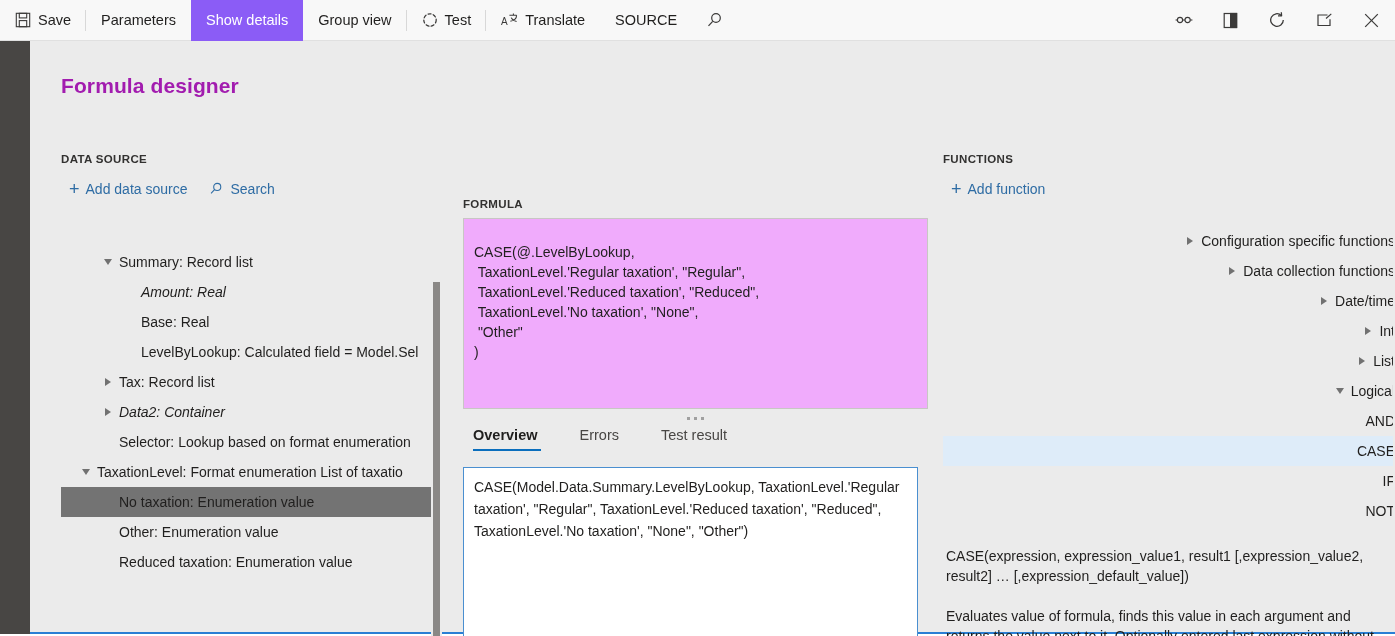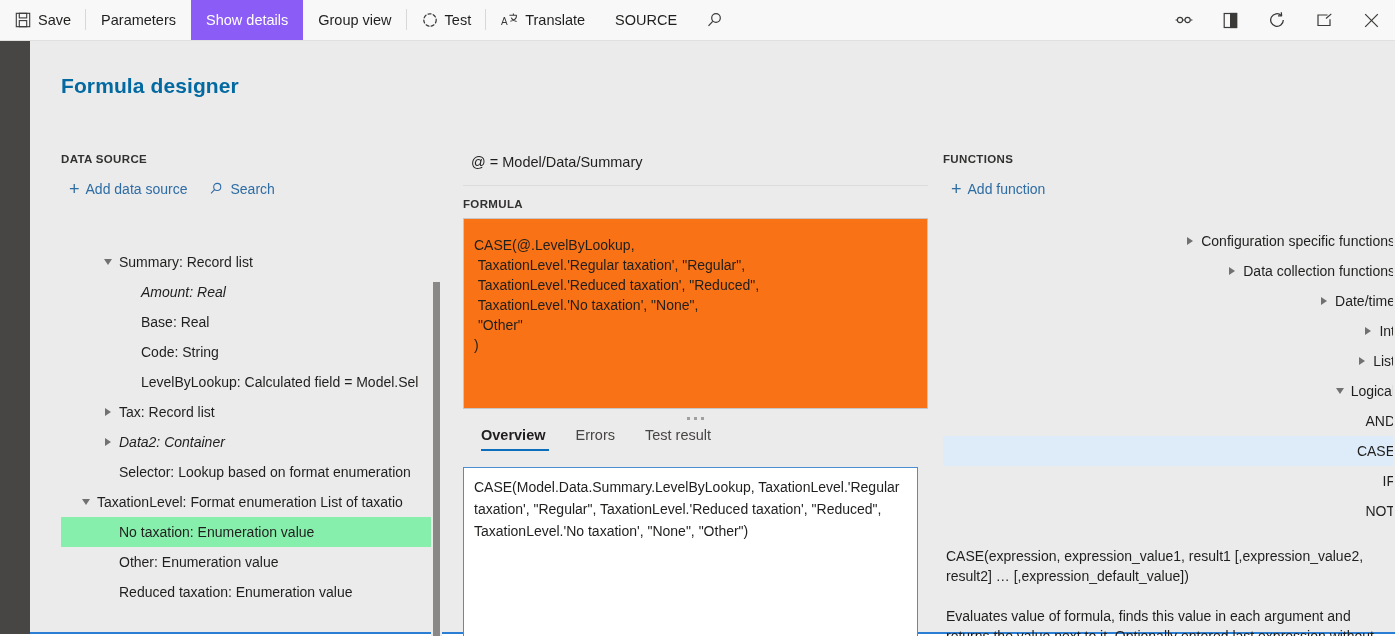--- a/index.html
+++ b/index.html
@@ -50,21 +50,21 @@
   
   .page {
     position: absolute; left: 30px; top: 41px;
     width: 1365px; height: 593px;
     background: #ebebeb;
     border-bottom: 2px solid #2a7fd4;
   }
 
   .page-title {
     position: absolute; left: 31px; top: 33px;
-    font-size: 21px; font-weight: bold; color: #0369a1;
+    font-size: 21px; font-weight: bold; color: #a21caf;
     letter-spacing: .1px;
   }
 
   .section-label {
     font-size: 11.5px; font-weight: bold; color: #323130;
     letter-spacing: .35px;
   }
 
   .cmdlink {
     display: inline-flex; align-items: center; gap: 6px;
@@ -81,21 +81,21 @@
 
   .tree {
     position: absolute; left: 0; top: 99px; width: 380px; height: 400px;
     overflow: hidden;
   }
   .tnode {
     display: flex; align-items: center; height: 30px;
     font-size: 14px; color: #201f1e; white-space: nowrap;
     cursor: default;
   }
-  .tnode.sel { background: #86efac; }
+  .tnode.sel { background: #737373; }
   .tnode .tw { width: 22px; flex: 0 0 22px; display:flex; align-items:center; justify-content:center; }
   .tri {
     width: 0; height: 0; border-style: solid;
   }
   .tri-right { border-width: 4.5px 0 4.5px 6px; border-color: transparent transparent transparent #717171; }
   .tri-down  { border-width: 6px 4.5px 0 4.5px; border-color: #717171 transparent transparent transparent; }
 
   
   .vscroll-track {
     position: absolute; width: 11px; background: #ebebeb;
@@ -109,35 +109,35 @@
   .binding-row {
     position: absolute; left: 0; top: 42px; width: 465px; height: 32px;
     font-size: 14.5px; color: #201f1e;
     border-bottom: 1px solid #dcdcdc;
     padding-left: 8px;
     display: flex; align-items: flex-start;
   }
   .formula-label { position: absolute; left: 0; top: 86px; }
   .formula-box {
     position: absolute; left: 0; top: 106px; width: 465px; height: 191px;
-    background: #f97316; border: 1px solid #c8c6c4;
-    padding: 16px 10px;
+    background: #f0abfc; border: 1px solid #c8c6c4;
+    padding: 23px 10px;
     font-size: 14px; color: #201f1e; line-height: 20px;
     white-space: pre; overflow: hidden;
   }
   .grip {
     position: absolute; left: 0; top: 299px; width: 465px; height: 14px;
     display: flex; align-items: center; justify-content: center; gap: 4px;
     cursor: ns-resize;
   }
   .grip i { width: 3px; height: 3px; background: #a0a0a0; display: block; }
 
   .tabs {
-    position: absolute; left: 16px; top: 315px; width: 465px; height: 32px;
-    display: flex; align-items: flex-start; gap: 0;
+    position: absolute; left: 8px; top: 315px; width: 465px; height: 32px;
+    display: flex; align-items: flex-start; gap: 12px;
   }
   .tab {
     font-size: 14.5px; color: #484644; padding: 0 15px 8px 15px;
     cursor: pointer; white-space: nowrap; position: relative;
   }
   .tab:first-child { padding-left: 2px; }
   .tab.active { color: #201f1e; font-weight: bold; }
   .tab.active::after {
     content: ""; position: absolute; left: 2px; right: 12px; bottom: 0;
     height: 2px; background: #0a6ebd;
@@ -167,21 +167,21 @@
   }
   .fn-desc {
     position: absolute; left: 3px; top: 494px; width: 452px;
     font-size: 14px; color: #201f1e; line-height: 20px;
   }
 </style>
 </head>
 <body>
 
 <div class="cmdbar">
-  <div id="cmd-left" style="display:flex;align-items:flex-end;">
+  <div id="cmd-left" style="display:flex;align-items:center;">
       <div class="cmd-item sep-after">
         <span class="ic">
           <svg width="16" height="16" viewBox="0 0 16 16" fill="none" stroke="#3b3a39" stroke-width="1.1">
             <rect x="1.3" y="1.3" width="13.4" height="13.4"></rect>
             <rect x="4.3" y="1.3" width="7.4" height="4.6"></rect>
             <rect x="4.3" y="8.6" width="7.4" height="6.1"></rect>
           </svg>
         </span>
         <span>Save</span>
       </div>
@@ -306,24 +306,20 @@
         <div class="tnode" style="padding-left: 58px; font-style: italic;">
           <span class="tw"></span>
           <span>Amount: Real</span>
         </div>
         <div class="tnode" style="padding-left: 58px;">
           <span class="tw"></span>
           <span>Base: Real</span>
         </div>
         <div class="tnode" style="padding-left: 58px;">
           <span class="tw"></span>
-          <span>Code: String</span>
-        </div>
-        <div class="tnode" style="padding-left: 58px;">
-          <span class="tw"></span>
           <span>LevelByLookup: Calculated field = Model.Sel</span>
         </div>
         <div class="tnode" style="padding-left: 36px;">
           <span class="tw">
             <span class="tri tri-right"></span>
           </span>
           <span>Tax: Record list</span>
         </div>
         <div class="tnode" style="padding-left: 36px; font-style: italic;">
           <span class="tw">
@@ -355,21 +351,20 @@
         </div>
       </div>
 
     <div class="vscroll-track" style="left:370px;top:168px;height:424px;">
       <div class="vscroll-thumb" style="left:2px;top:2px;height:388px;"></div>
     </div>
 
   </div>
 
   <div class="center">
-    <div class="binding-row">@ = Model/Data/Summary</div>
     <div class="section-label formula-label">FORMULA</div>
     <div class="formula-box">CASE(@.LevelByLookup,
  TaxationLevel.'Regular taxation', "Regular",
  TaxationLevel.'Reduced taxation', "Reduced",
  TaxationLevel.'No taxation', "None",
  "Other"
 )</div>
 
     <div class="grip">
       <i></i>

